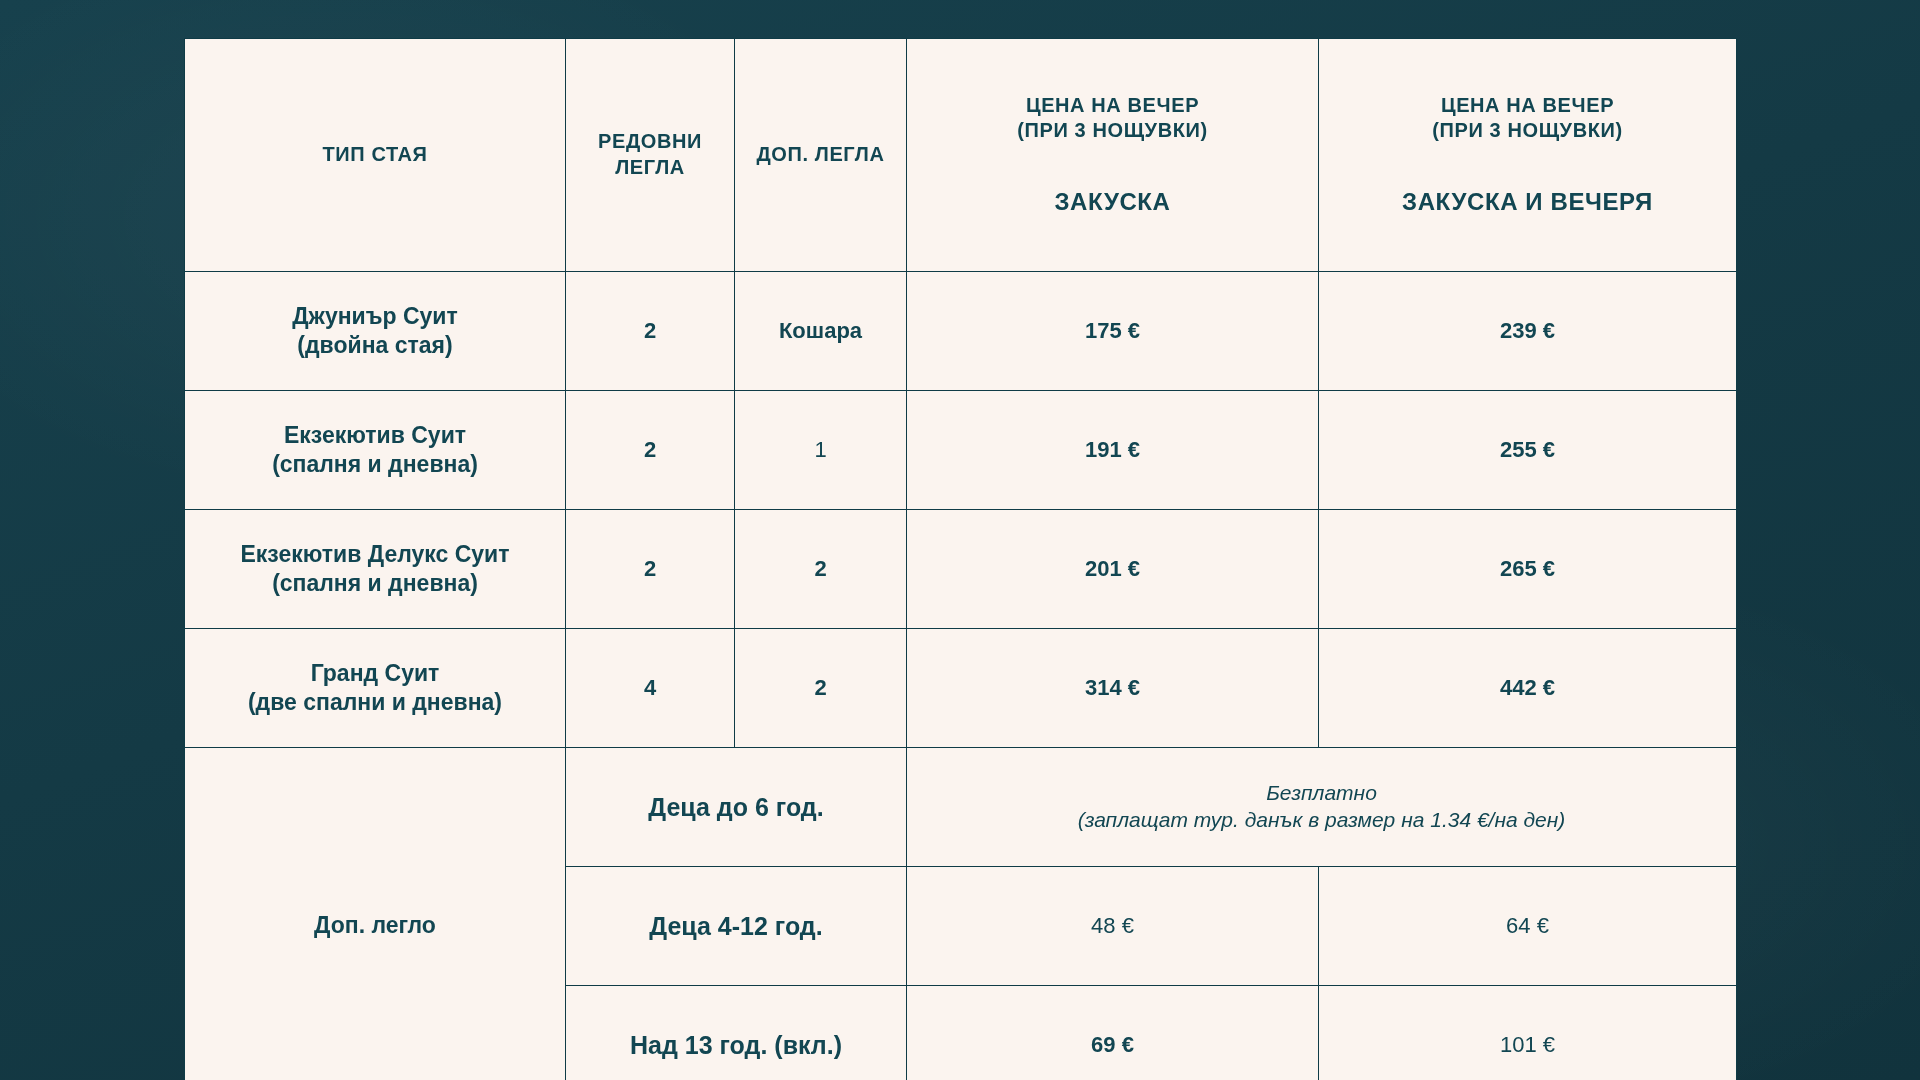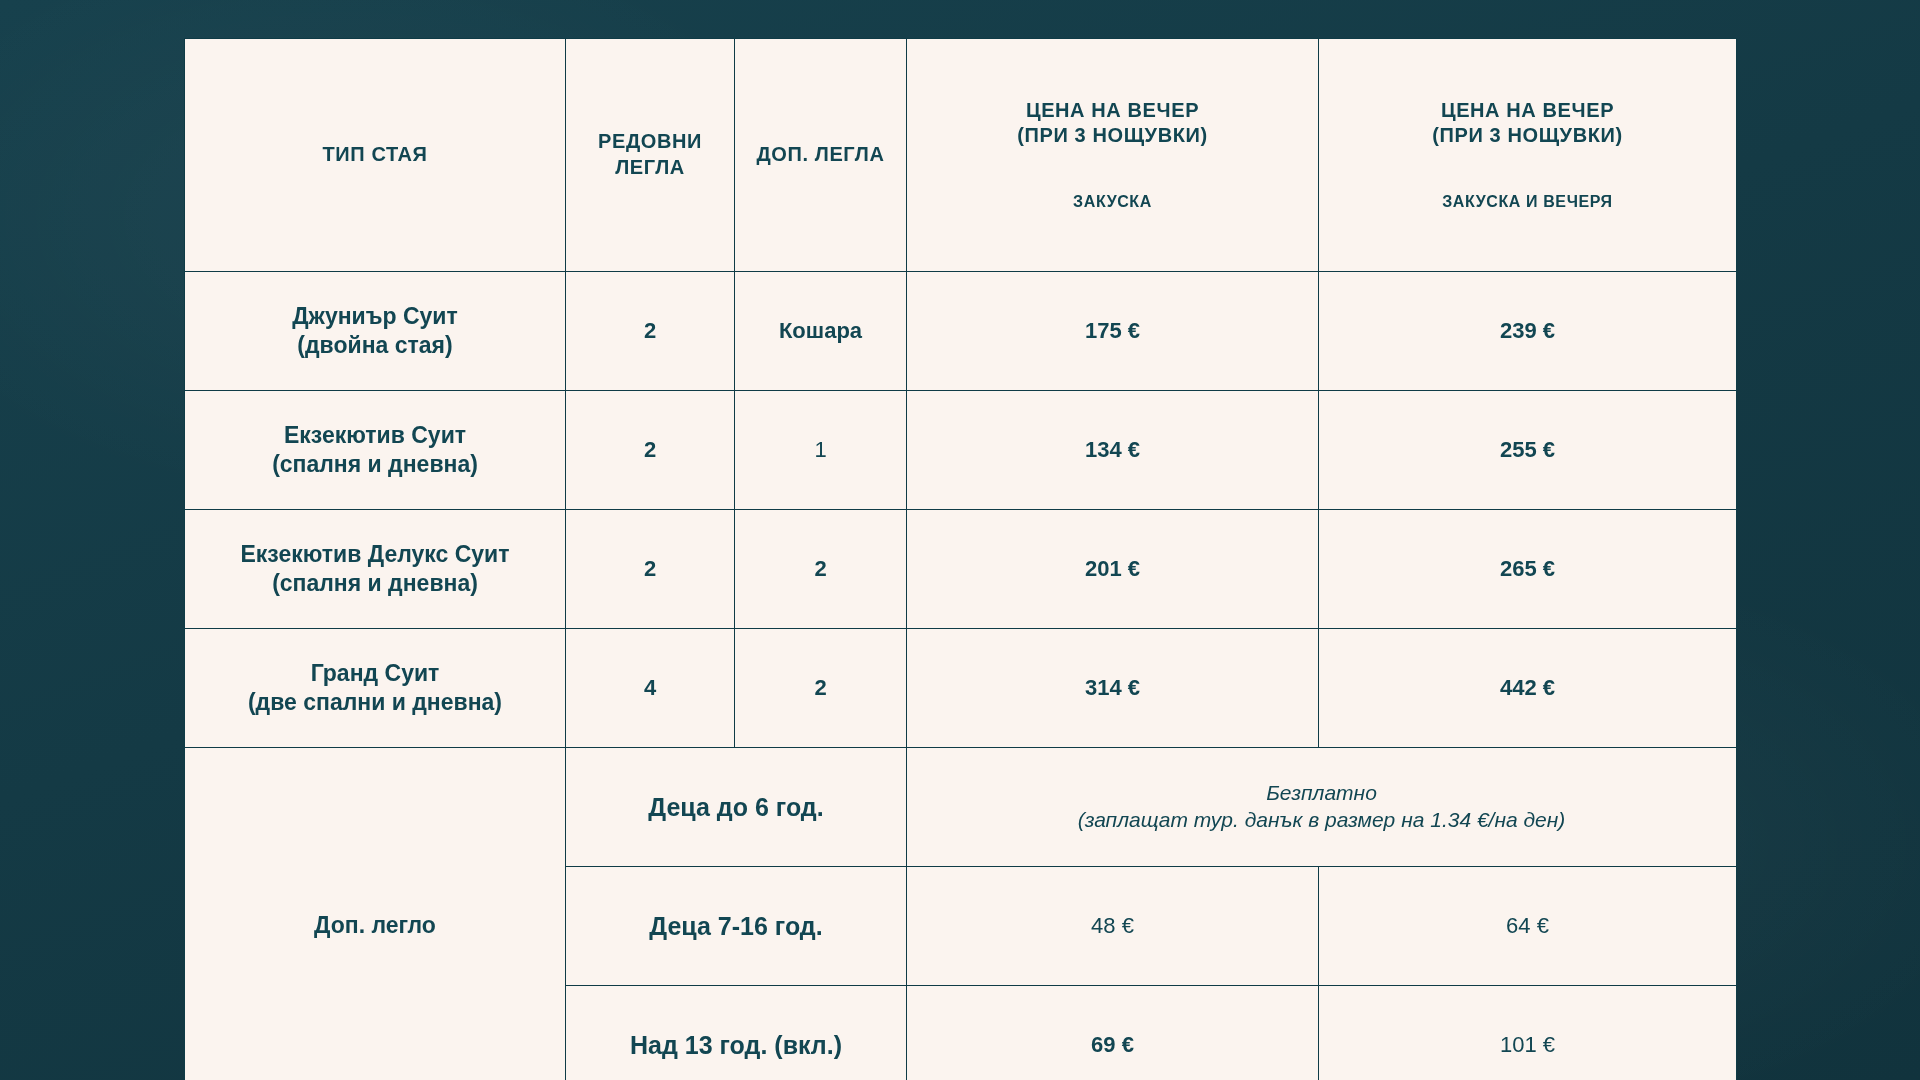--- a/index.html
+++ b/index.html
@@ -60,21 +60,21 @@
     font-weight: bold;
     letter-spacing: 0.6px;
     height: 212px;
   }
   thead th.hdr-sub {
     font-size: 20px;
   }
   .hdr-line2 {
     display: block;
     margin-top: 43px;
-    font-size: 16px;
+    font-size: 24px;
     letter-spacing: 0.6px;
   }
 
   tbody td {
     font-size: 22px;
     font-weight: bold;
     height: 98px;
   }
   tbody td.roomname {
     font-size: 23px;
@@ -150,21 +150,21 @@
         <td>239 €</td>
       </tr>
 
       <tr>
         <td class="roomname">
           <span>Екзекютив Суит</span>
           <span class="sub">(спалня и дневна)</span>
         </td>
         <td>2</td>
         <td class="plain">1</td>
-        <td>134 €</td>
+        <td>191 €</td>
         <td>255 €</td>
       </tr>
 
       <tr>
         <td class="roomname">
           <span>Екзекютив Делукс Суит</span>
           <span class="sub">(спалня и дневна)</span>
         </td>
         <td>2</td>
         <td>2</td>
@@ -186,21 +186,21 @@
       <tr>
         <td class="extra-label" rowspan="3">Доп. легло</td>
         <td class="age-label" colspan="2">Деца до 6 год.</td>
         <td class="free-note" colspan="2">
           <span class="n1">Безплатно</span>
           <span class="n2">(заплащат тур. данък в размер на 1.34 €/на ден)</span>
         </td>
       </tr>
 
       <tr>
-        <td class="age-label" colspan="2">Деца 7-16 год.</td>
+        <td class="age-label" colspan="2">Деца 4-12 год.</td>
         <td class="plain">48 €</td>
         <td class="plain">64 €</td>
       </tr>
 
       <tr>
         <td class="age-label" colspan="2">Над 13 год. (вкл.)</td>
         <td>69 €</td>
         <td class="plain">101 €</td>
       </tr>
 

